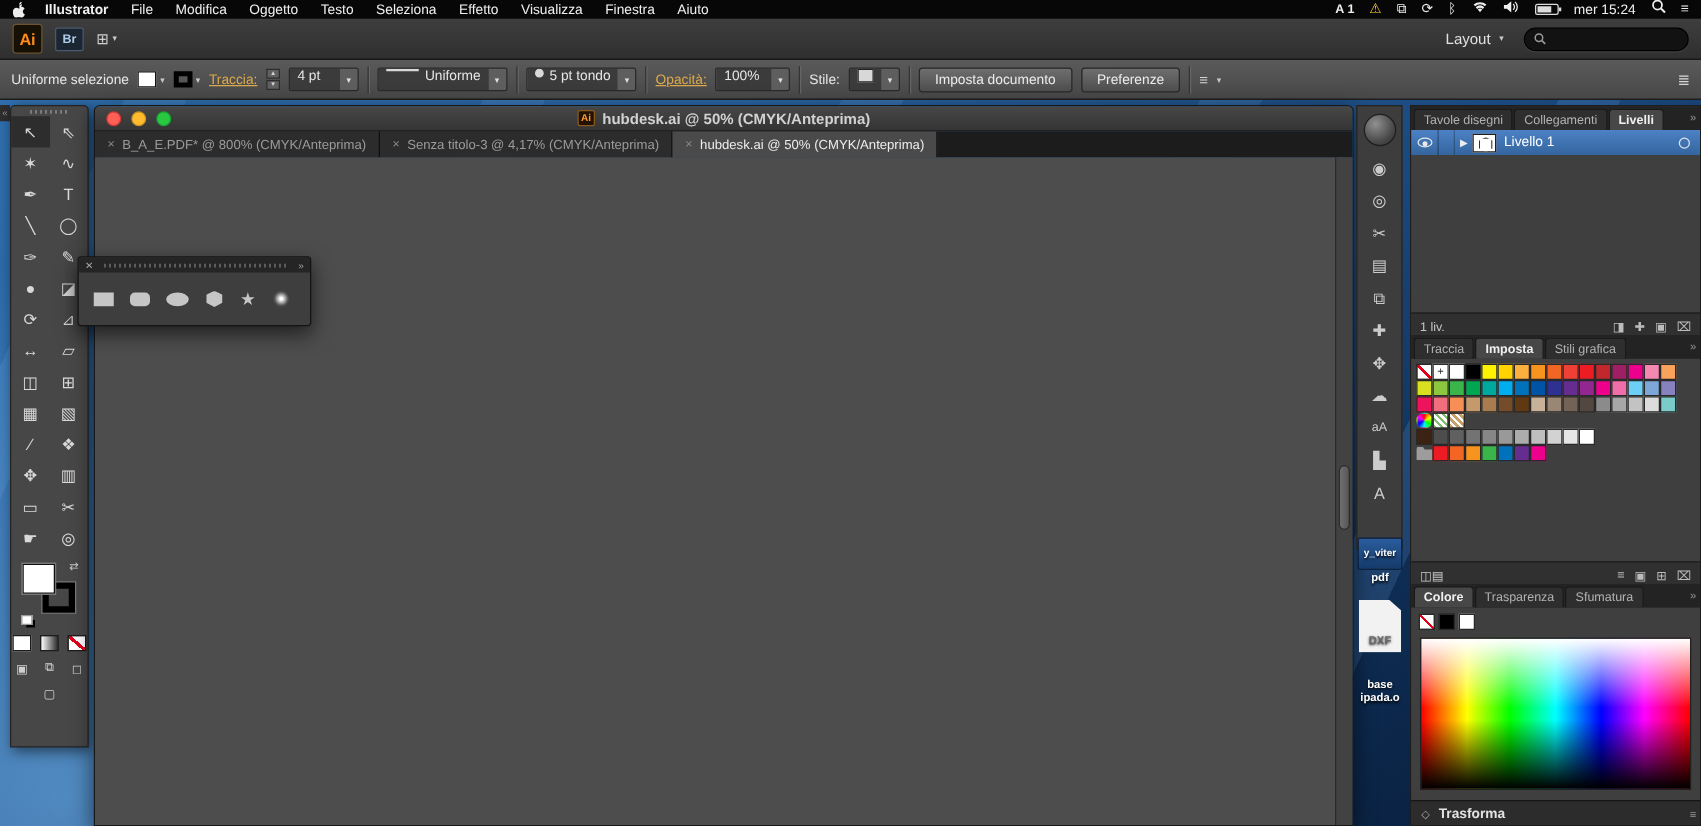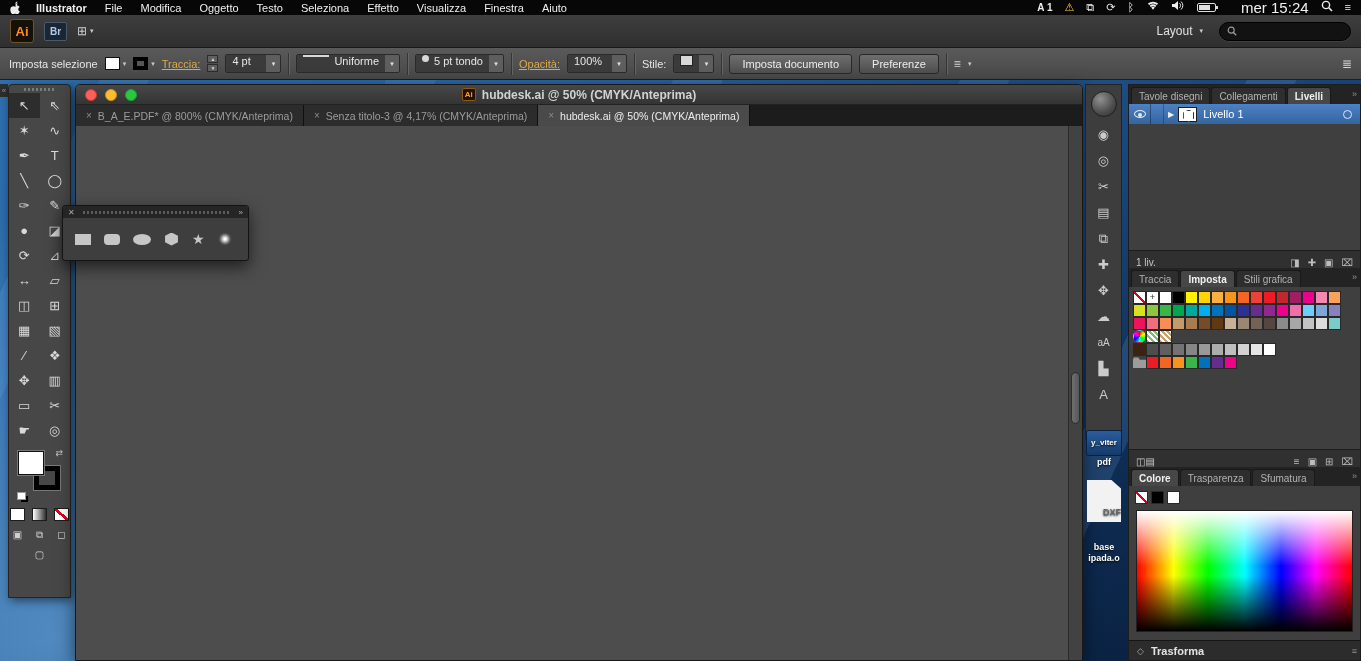--- a/index.html
+++ b/index.html
@@ -11,21 +11,21 @@
 #menubar .apple {display:flex; align-items:center; margin-right:6px;}
 #menubar .menus {display:flex;}
 #menubar .menu {padding:0 9px; white-space:nowrap; cursor:default;}
 #menubar .appname {font-weight:bold; padding:0 9px;}
 #menubar .right {margin-left:auto; display:flex; align-items:center; gap:12px;}
 #menubar .mbicon {font-size:11px; line-height:15px; color:#eee;}
 #menubar .warn {color:#ffcf3d;}
 .batt {width:19px; height:9px; border:1px solid #ddd; border-radius:2px; position:relative;}
 .batt::before {content:""; position:absolute; left:1px; top:1px; bottom:1px; width:11px; background:#ddd;}
 .batt::after {content:""; position:absolute; right:-3px; top:2px; width:2px; height:3px; background:#ddd;}
-#menubar .clock {font-size:15px;margin-left:13px;}
+#menubar .clock {font-size:11px;}
 
 
 #appbar {position:absolute; left:0; top:15px; right:0; height:33px; background:linear-gradient(#3e3e3e,#2f2f2f); border-bottom:1px solid #191919; display:flex; align-items:center; padding:0 10px; gap:10px;}
 .ai-logo {width:24px; height:24px; background:#161005; border:1px solid #6b5430; border-radius:3px; color:#ff8c1a; font-weight:bold; font-size:13px; display:flex; align-items:center; justify-content:center;}
 .br-logo {width:23px; height:19px; background:#1b2633; border:1px solid #4a5a6e; border-radius:2px; color:#aecbe8; font-size:10px; font-weight:bold; display:flex; align-items:center; justify-content:center;}
 .arrange {color:#cfcfcf; font-size:12px; display:flex; align-items:center; gap:3px;}
 .caret {font-size:7px; color:#c9c9c9;}
 #appbar .right {margin-left:auto; display:flex; align-items:center; gap:16px;}
 .layout-dd {color:#e0e0e0; font-size:12px; display:flex; align-items:center; gap:7px;}
 .searchbox {width:132px; height:19px; background:#121212; border:1px solid #000; border-radius:10px; box-shadow:0 1px 0 rgba(255,255,255,.07); display:flex; align-items:center; padding:0 7px; gap:5px;}
@@ -105,21 +105,21 @@
 .shp-flare {width:14px; height:14px; border-radius:50%; background:radial-gradient(circle,#fff 10%,#c0c0c0 26%,rgba(190,190,190,.15) 55%,transparent 70%);}
 
 
 #icondock {position:absolute; left:1085px; top:4px; width:37px; height:356px; background:#3d3d3d; border:1px solid #232323; display:flex; flex-direction:column; align-items:center; padding-top:6px; gap:10px;}
 .dock-knob {width:26px; height:26px; border-radius:50%; background:radial-gradient(circle at 35% 30%, #909090, #4c4c4c 60%, #2d2d2d); border:1px solid #1f1f1f; flex:none;}
 .dock-ic {color:#cccccc; font-size:13px; height:15px; display:flex; align-items:center; justify-content:center;}
 .file {position:absolute; text-align:center; color:#fff; font-size:9px; font-weight:bold; text-shadow:0 1px 2px #000; line-height:1.2;}
 #file-pdf {left:1083px; top:350px; width:42px;}
 #file-pdf .thumb {width:36px; height:26px; margin:0 auto 1px; background:linear-gradient(#2a5d9e,#143a68); border:1px solid #0b2140; border-radius:2px; display:flex; align-items:center; justify-content:center; font-size:8px;}
 #file-dxf {left:1084px; top:400px; width:40px;}
-#file-dxf .page {width:34px; height:42px; margin:0 auto; background:#f2f2f2; clip-path:polygon(0 0,72% 0,100% 20%,100% 100%,0 100%); position:relative; display:flex; align-items:flex-end; justify-content:flex-end; padding-bottom:4px; color:#6a6a6a; font-size:9px;}
+#file-dxf .page {width:34px; height:42px; margin:0 auto; background:#f2f2f2; clip-path:polygon(0 0,72% 0,100% 20%,100% 100%,0 100%); position:relative; display:flex; align-items:flex-end; justify-content:center; padding-bottom:4px; color:#6a6a6a; font-size:9px;}
 #file-base {left:1080px; top:462px; width:48px;}
 
 
 #panels {position:absolute; left:1128px; top:4px; right:0; height:577px; background:#383838; border:1px solid #1d1d1d; display:flex; flex-direction:column; color:#dcdcdc; font-size:10px;}
 .ptabs {height:19px; flex:none; background:#232323; display:flex; align-items:flex-end; padding-left:2px; gap:1px; position:relative;}
 .ptab {height:17px; display:flex; align-items:center; padding:0 7px; background:#2e2e2e; border:1px solid #191919; border-bottom:none; border-radius:3px 3px 0 0; color:#b2b2b2; white-space:nowrap;}
 .ptab.active {background:#474747; color:#f0f0f0; font-weight:bold;}
 .collapse {position:absolute; right:3px; top:4px; color:#949494; font-size:9px;}
 #layers-body {height:146px; flex:none; background:#3f3f3f;}
 .layer-row {height:20px; display:flex; align-items:center; background:linear-gradient(#4c81c4,#34659f); color:#fff; font-size:11px;}
@@ -221,21 +221,21 @@
       <div class="searchbox">
         <svg width="10" height="10" viewBox="0 0 12 12">
             <circle cx="5" cy="5" r="3.6" fill="none" stroke="#9a9a9a" stroke-width="1.4"></circle>
             <line x1="7.8" y1="7.8" x2="11" y2="11" stroke="#9a9a9a" stroke-width="1.6"></line>
           </svg>
       </div>
     </div>
   </div>
 
   <div id="controlbar">
-    <span>Imposta selezione</span>
+    <span>Uniforme selezione</span>
     <div class="swgrp">
         <span class="fillbox"></span>
         <span class="caret">▾</span>
       </div>
     <div class="swgrp">
         <span class="strokebox"></span>
         <span class="caret">▾</span>
       </div>
     <span class="link">Traccia:</span>
     <div class="stepper">

